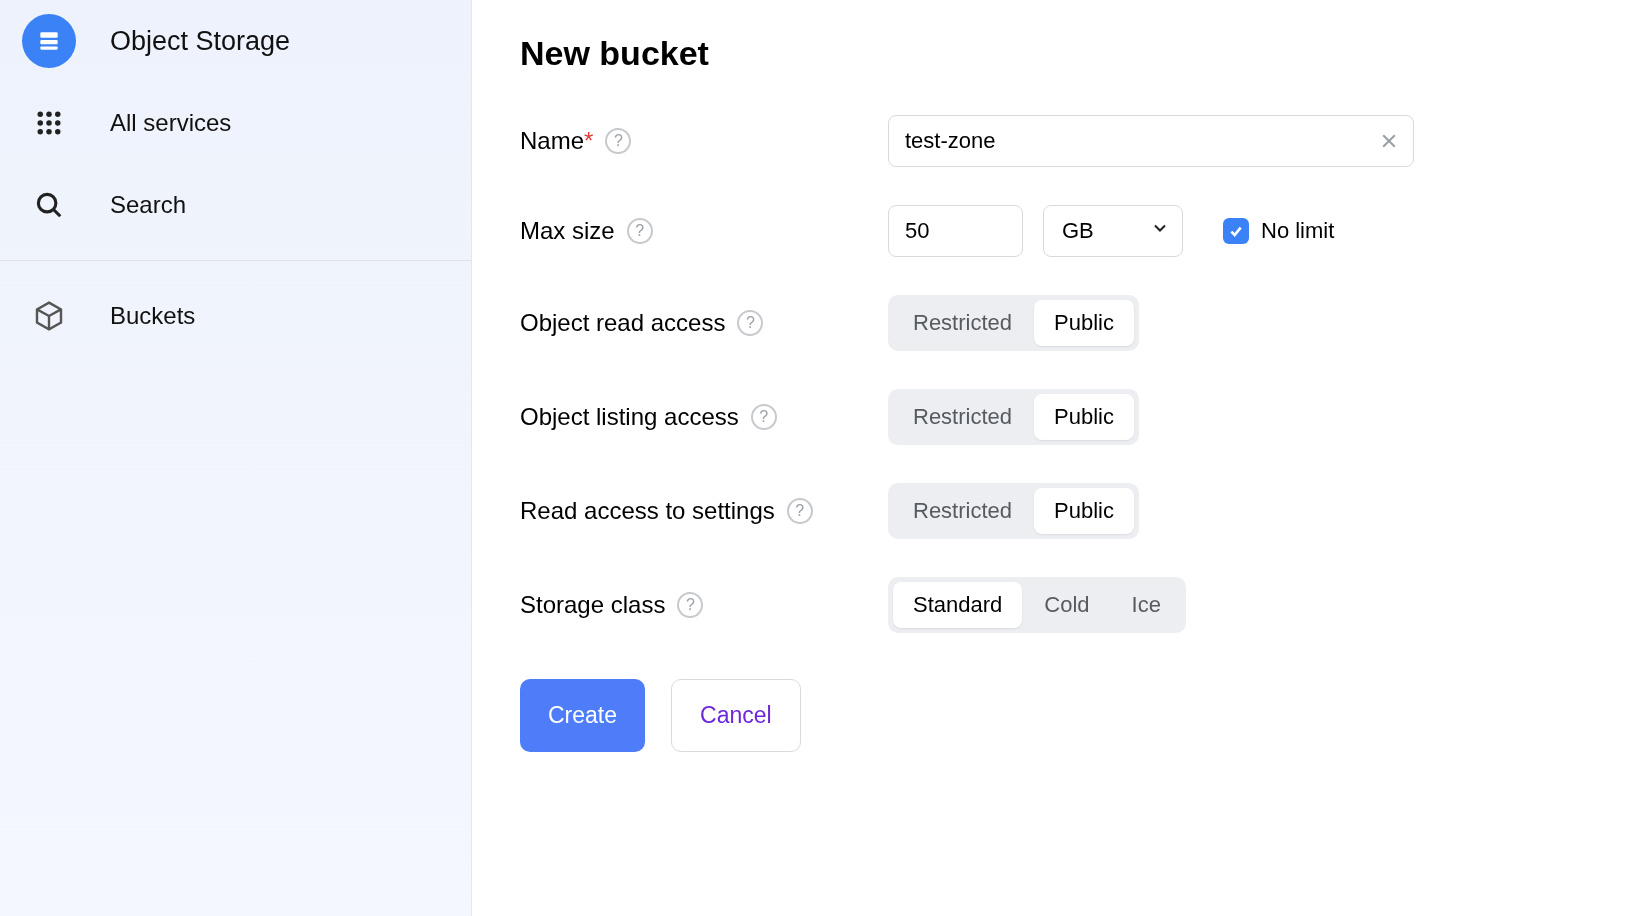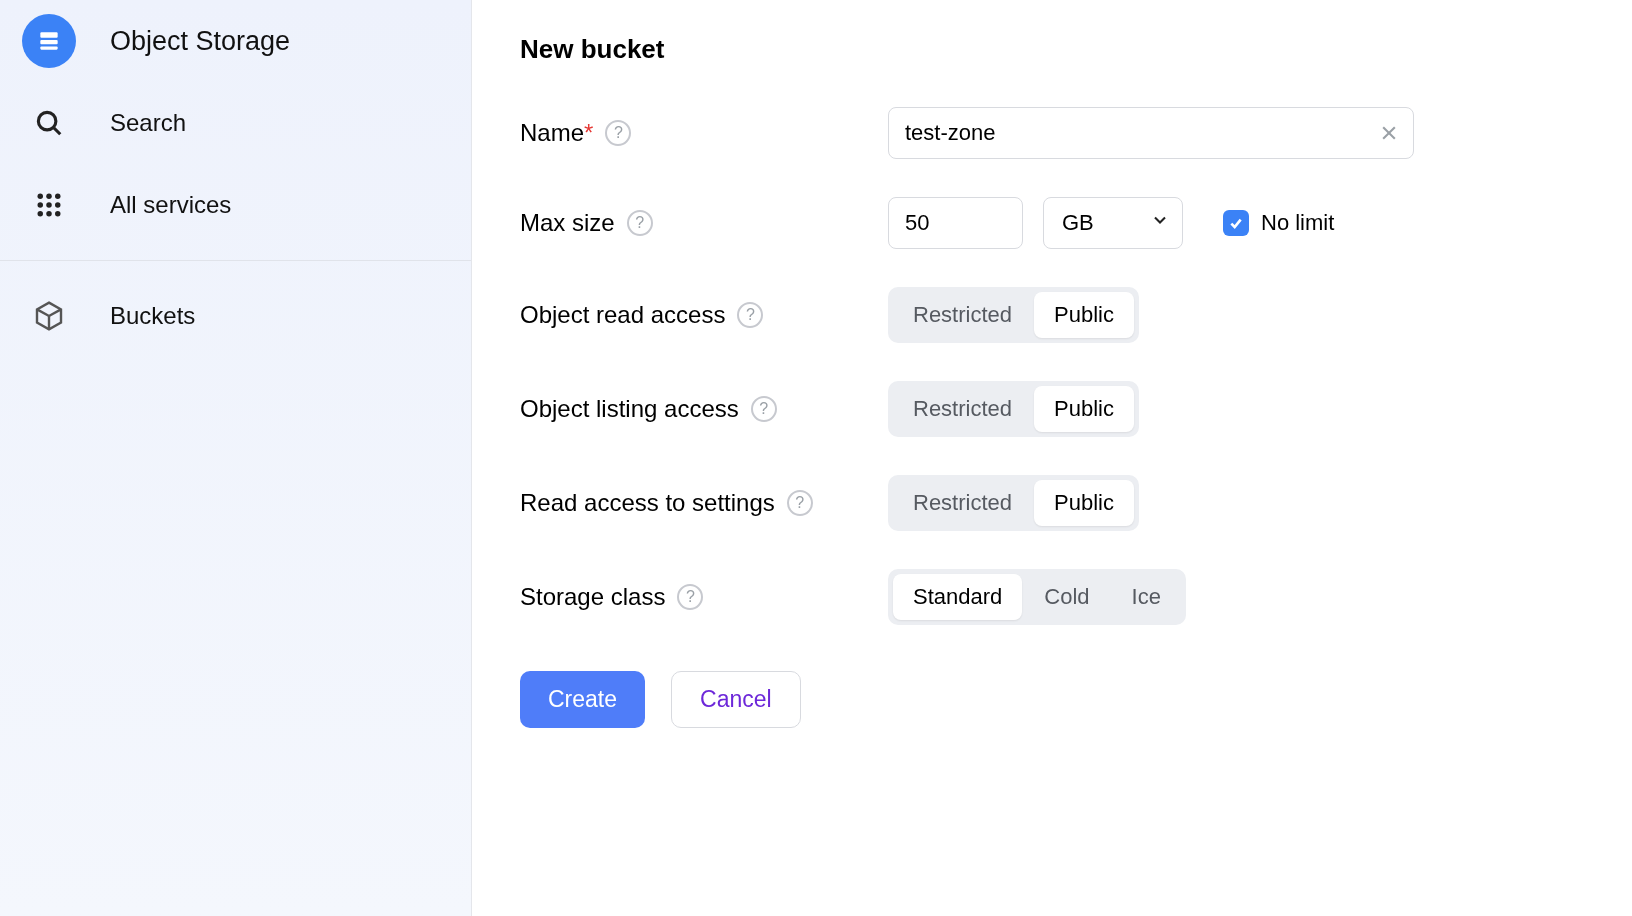--- a/index.html
+++ b/index.html
@@ -42,21 +42,21 @@
       justify-content: center;
     }
     .storage-icon svg { width: 26px; height: 26px; }
     .side-item.head { font-size: 27px; font-weight: 500; }
     .side-divider { border-top: 1px solid #e0e3ea; margin: 14px 0; }
     .main {
       flex: 1;
       padding: 34px 48px;
     }
     .title {
-      font-size: 26px;
+      font-size: 34px;
       font-weight: 600;
       margin-bottom: 42px;
     }
     .form-row {
       display: flex;
       align-items: center;
       margin-bottom: 38px;
     }
     .label-cell {
       width: 368px;
@@ -174,21 +174,21 @@
     }
     .actions {
       display: flex;
       gap: 26px;
       margin-top: 46px;
     }
     .btn {
       font-family: inherit;
       font-size: 23px;
       border-radius: 10px;
-      padding: 14px 28px;
+      padding: 22px 28px;
       cursor: pointer;
     }
     .btn-primary {
       background: #4f7df9;
       color: #fff;
       border: none;
     }
     .btn-secondary {
       background: #fff;
       border: 1px solid #d8dadf;
@@ -203,49 +203,49 @@
     <span class="icon-slot">
       <span class="storage-icon">
         <svg viewBox="0 0 24 24" fill="none" stroke="#fff" stroke-width="2.5">
             <rect x="4" y="4" width="16" height="5" rx="1" fill="#fff" stroke="none"></rect>
             <rect x="4" y="11" width="16" height="4" rx="1" fill="#fff" stroke="none"></rect>
             <rect x="4" y="17" width="16" height="3" rx="1" fill="#fff" stroke="none"></rect>
           </svg>
       </span>
     </span>
     <span>Object Storage</span>
-  </div>
-
-  <div class="side-item">
-    <span class="icon-slot">
-      <svg width="30" height="30" viewBox="0 0 24 24" fill="none" stroke="#222" stroke-width="2.5">
-          <circle cx="10.5" cy="10.5" r="7"></circle>
-          <line x1="16" y1="16" x2="21" y2="21"></line>
-        </svg>
-    </span>
-    <span>Search</span>
   </div>
 
   <div class="side-item">
     <span class="icon-slot">
       <svg width="30" height="30" viewBox="0 0 24 24" fill="#222">
           <circle cx="5" cy="5" r="2.2"></circle>
           <circle cx="12" cy="5" r="2.2"></circle>
           <circle cx="19" cy="5" r="2.2"></circle>
           <circle cx="5" cy="12" r="2.2"></circle>
           <circle cx="12" cy="12" r="2.2"></circle>
           <circle cx="19" cy="12" r="2.2"></circle>
           <circle cx="5" cy="19" r="2.2"></circle>
           <circle cx="12" cy="19" r="2.2"></circle>
           <circle cx="19" cy="19" r="2.2"></circle>
         </svg>
     </span>
     <span>All services</span>
   </div>
 
+  <div class="side-item">
+    <span class="icon-slot">
+      <svg width="30" height="30" viewBox="0 0 24 24" fill="none" stroke="#222" stroke-width="2.5">
+          <circle cx="10.5" cy="10.5" r="7"></circle>
+          <line x1="16" y1="16" x2="21" y2="21"></line>
+        </svg>
+    </span>
+    <span>Search</span>
+  </div>
+
   <div class="side-divider"></div>
 
   <div class="side-item">
     <span class="icon-slot">
       <svg width="32" height="32" viewBox="0 0 24 24" fill="none" stroke="#555" stroke-width="1.8">
           <path d="M12 2 L21 7 L21 17 L12 22 L3 17 L3 7 Z"></path>
           <path d="M3 7 L12 12 L21 7"></path>
           <path d="M12 12 L12 22"></path>
         </svg>
     </span>

